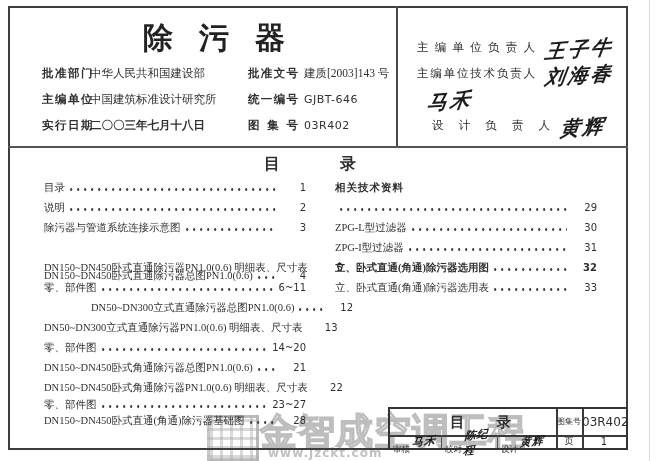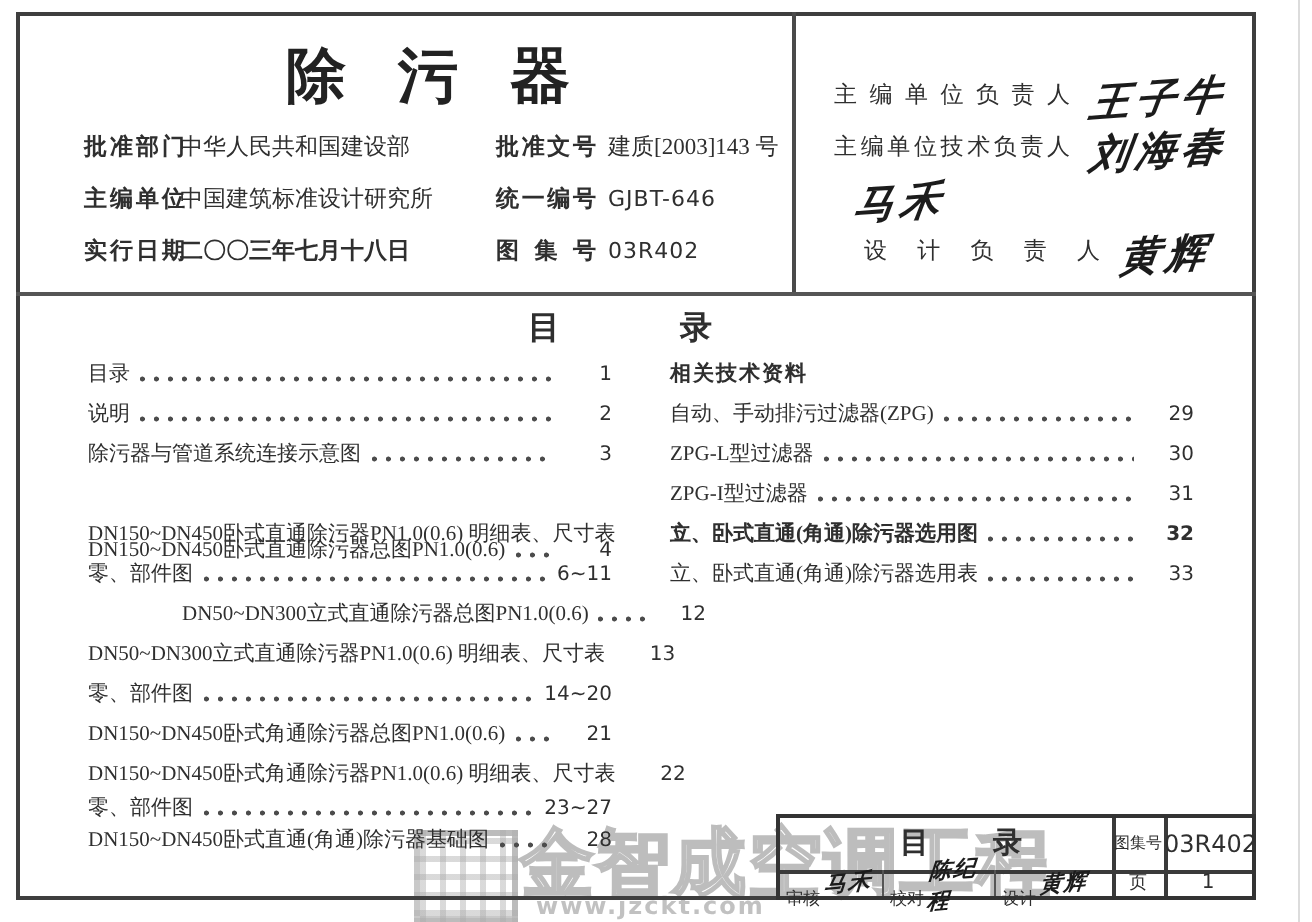--- a/index.html
+++ b/index.html
@@ -192,21 +192,20 @@
 <div class="trow" style="left:44px; top:414px; width:262px;">
     <span class="tt">DN150~DN450卧式直通(角通)除污器基础图</span>
     <span class="leader"></span>
     <span class="pg">28</span>
   </div>
 
 <div class="trow" style="left:335px; top:181px; width:262px;">
     <span class="tt toc-section-head">相关技术资料</span>
   </div>
 <div class="trow" style="left:335px; top:201px; width:262px;">
-    <span class="tt">自动、手动排污过滤器(ZPG)</span>
     <span class="leader"></span>
     <span class="pg">29</span>
   </div>
 <div class="trow" style="left:335px; top:221px; width:262px;">
     <span class="tt">ZPG-L型过滤器</span>
     <span class="leader"></span>
     <span class="pg">30</span>
   </div>
 <div class="trow" style="left:335px; top:241px; width:262px;">
     <span class="tt">ZPG-I型过滤器</span>

